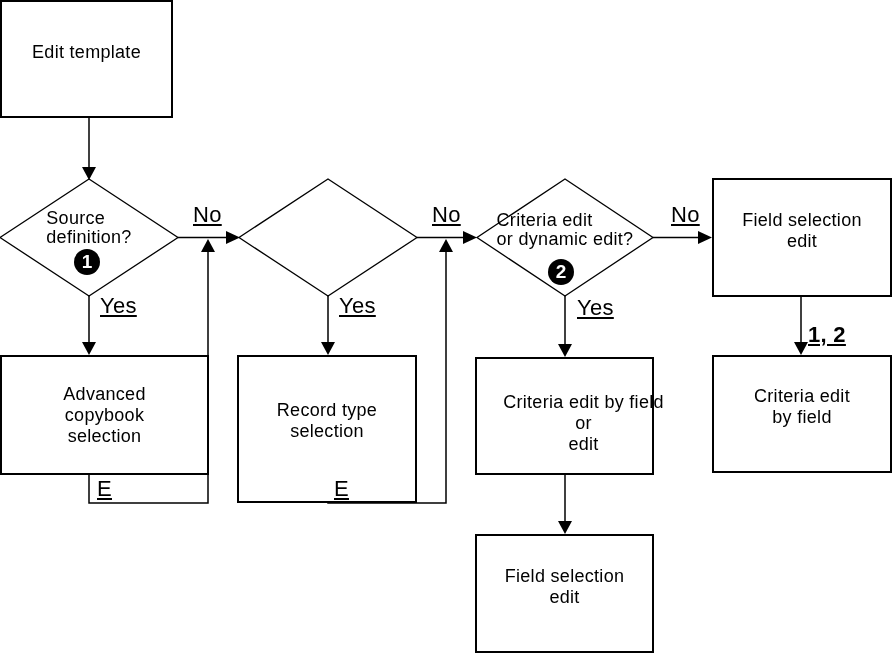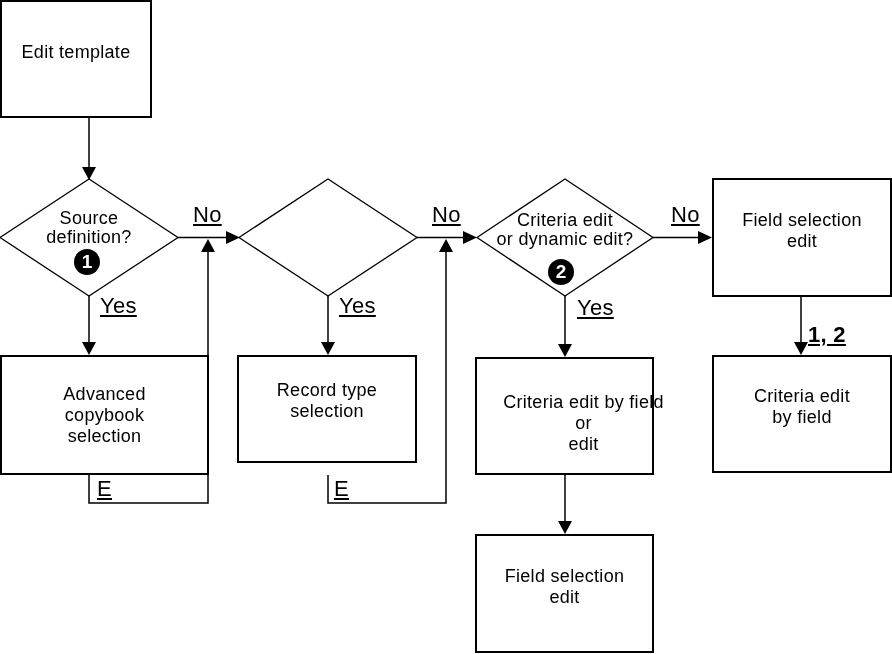--- a/index.html
+++ b/index.html
@@ -30,21 +30,21 @@
     text-align: center;
     font-size: 18px;
     line-height: 21px;
     letter-spacing: 0.3px;
     z-index: 2;
   }
   .box span { display: block; white-space: nowrap; }
   .dtext {
     position: absolute;
     transform: translate(-50%, -50%);
-    text-align: center;
+    text-align: left;
     font-size: 18px;
     line-height: 19px;
     letter-spacing: 0.3px;
     white-space: nowrap;
     z-index: 3;
   }
   .dtext span { display: block; }
   .badge {
     position: absolute;
     width: 26px;
@@ -99,31 +99,31 @@
     <polygon points="208,239 201,252 215,252" fill="#000"></polygon>
     <polygon points="477,237.5 463,231 463,244" fill="#000"></polygon>
     <polygon points="328,355 321,342 335,342" fill="#000"></polygon>
     <polygon points="446,239 439,252 453,252" fill="#000"></polygon>
     <polygon points="712,237.5 698,231 698,244" fill="#000"></polygon>
     <polygon points="565,357 558,344 572,344" fill="#000"></polygon>
     <polygon points="565,534 558,521 572,521" fill="#000"></polygon>
     <polygon points="801,355 794,342 808,342" fill="#000"></polygon>
   </svg>
 
-  <div class="box" style="left:0; top:0; width:152px; height:118px; padding-bottom:14px;">
+  <div class="box" style="left:0; top:0; width:173px; height:118px; padding-bottom:14px;">
     <span>Edit template</span>
   </div>
 
   <div class="box" style="left:0; top:355px; width:209px; height:120px;">
     <span>Advanced</span>
     <span>copybook</span>
     <span>selection</span>
   </div>
 
-  <div class="box" style="left:237px; top:355px; width:180px; height:108px; padding-bottom:16px;">
+  <div class="box" style="left:237px; top:355px; width:180px; height:148px; padding-bottom:16px;">
     <span>Record type</span>
     <span>selection</span>
   </div>
 
   <div class="box" style="left:475px; top:357px; width:179px; height:118px; padding-top:14px;padding-left:38px;">
     <span>Criteria edit by field</span>
     <span>or</span>
     <span>edit</span>
   </div>
 

